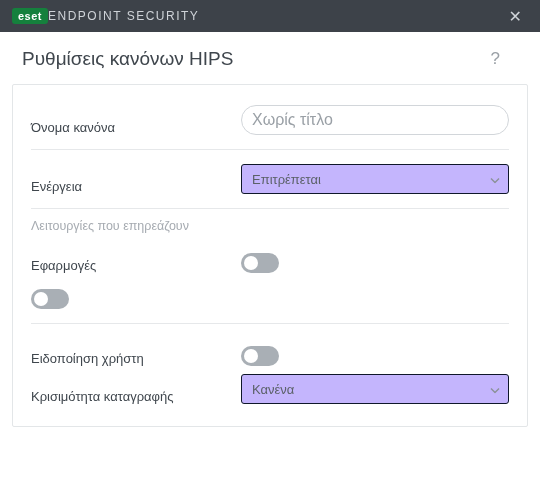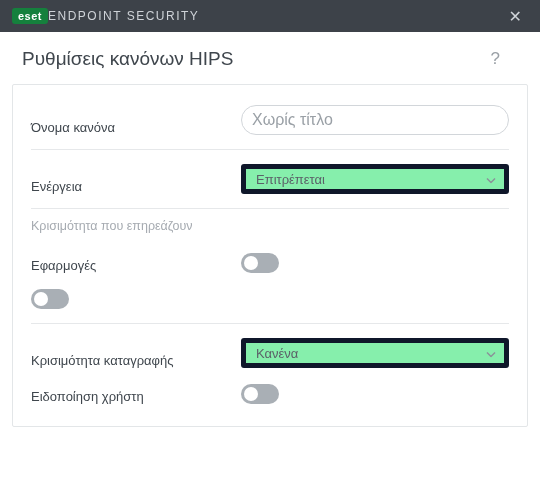--- a/index.html
+++ b/index.html
@@ -81,23 +81,23 @@
   border: 1px solid #d2d6da;
   border-radius: 15px;
   padding: 0 10px;
   font-size: 16px;
   color: #8b9198;
 }
 .text-input::placeholder { color: #9aa0a6; }
 .select {
   width: 100%;
   height: 30px;
-  border: 5px solid #0f172a;
+  border: 1px solid #0f172a;
   border-radius: 3px;
-  background: #86efac;
+  background: #c4b5fd;
   display: flex;
   align-items: center;
   padding: 0 10px;
   font-size: 13px;
   color: #5b6168;
   position: relative;
   cursor: pointer;
 }
 .select .chev {
   position: absolute;
@@ -177,21 +177,21 @@
           <svg width="10" height="6" viewBox="0 0 10 6">
               <path d="M1 1l4 4 4-4" stroke="#8b9198" stroke-width="1.4" fill="none"></path>
             </svg>
         </span>
       </div>
     </div>
   </div>
 
   <hr class="divider">
 
-  <div class="section-label">Κρισιμότητα που επηρεάζουν</div>
+  <div class="section-label">Λειτουργίες που επηρεάζουν</div>
 
 
   <div class="row">
     <div class="row-label">Εφαρμογές</div>
     <div class="row-control">
       <div class="toggle off">
           <div class="knob"></div>
         </div>
     </div>
   </div>
@@ -199,43 +199,43 @@
   <div class="row">
     <div class="row-control">
       <div class="toggle off">
           <div class="knob"></div>
         </div>
     </div>
   </div>
 
   <hr class="divider">
 
+
+  <div class="row">
+    <div class="row-label">Ειδοποίηση χρήστη</div>
+    <div class="row-control">
+      <div class="toggle off">
+          <div class="knob"></div>
+        </div>
+    </div>
+  </div>
 
   <div class="row">
     <div class="row-label">Κρισιμότητα καταγραφής</div>
     <div class="row-control">
       <div class="select">
         <span>Κανένα</span>
         <span class="chev">
           <svg width="10" height="6" viewBox="0 0 10 6">
               <path d="M1 1l4 4 4-4" stroke="#8b9198" stroke-width="1.4" fill="none"></path>
             </svg>
         </span>
       </div>
     </div>
   </div>
 
-  <div class="row">
-    <div class="row-label">Ειδοποίηση χρήστη</div>
-    <div class="row-control">
-      <div class="toggle off">
-          <div class="knob"></div>
-        </div>
-    </div>
-  </div>
-
 </div>
 
 <div class="footer">
   
   
   
 </div>
 
 </body></html>

